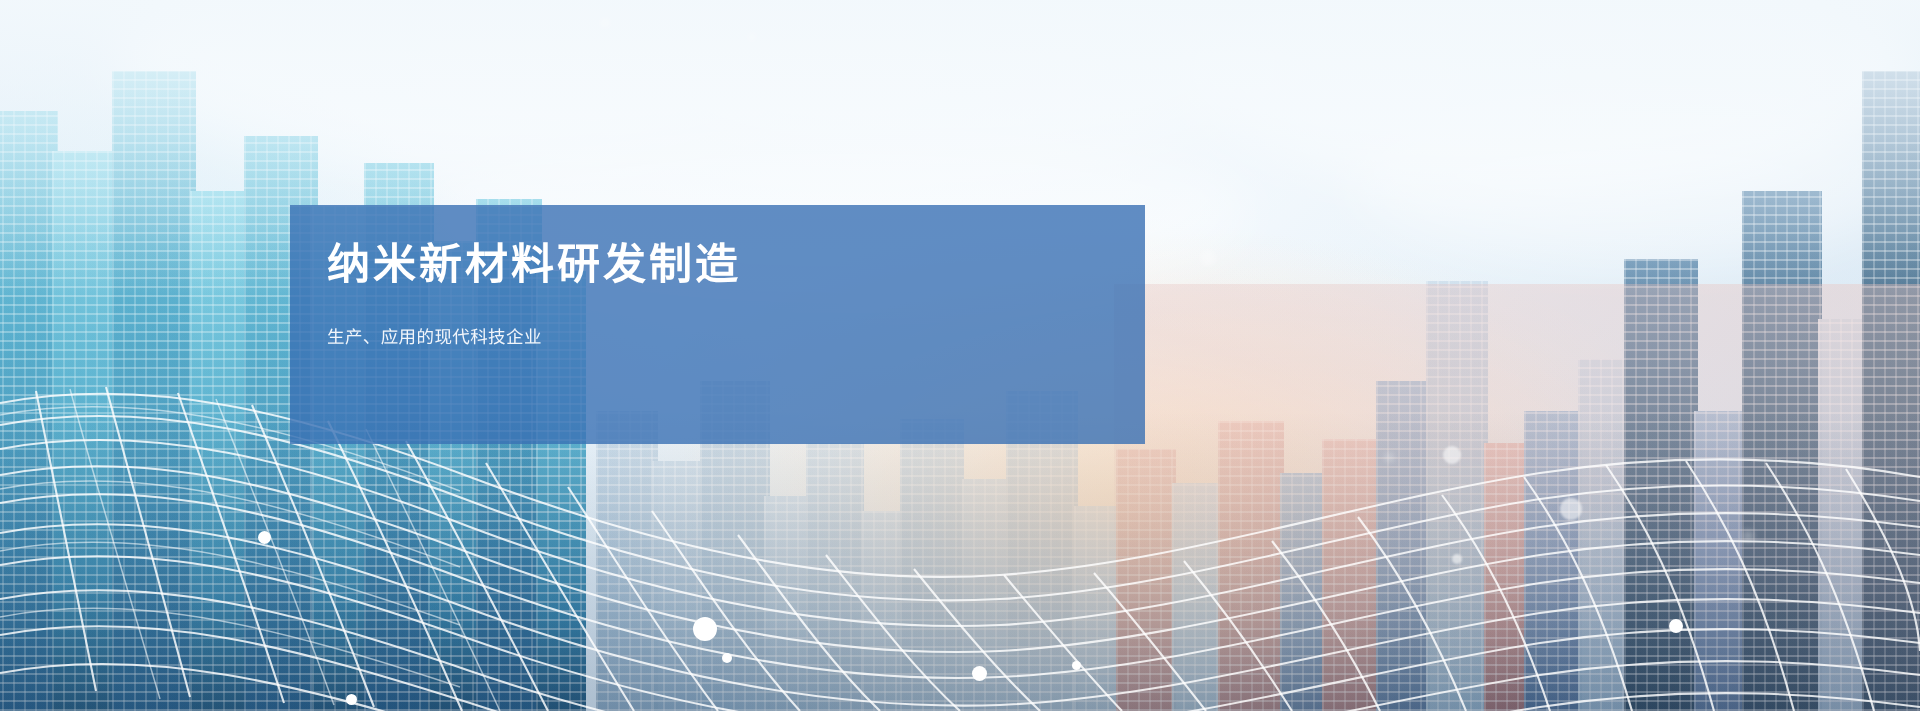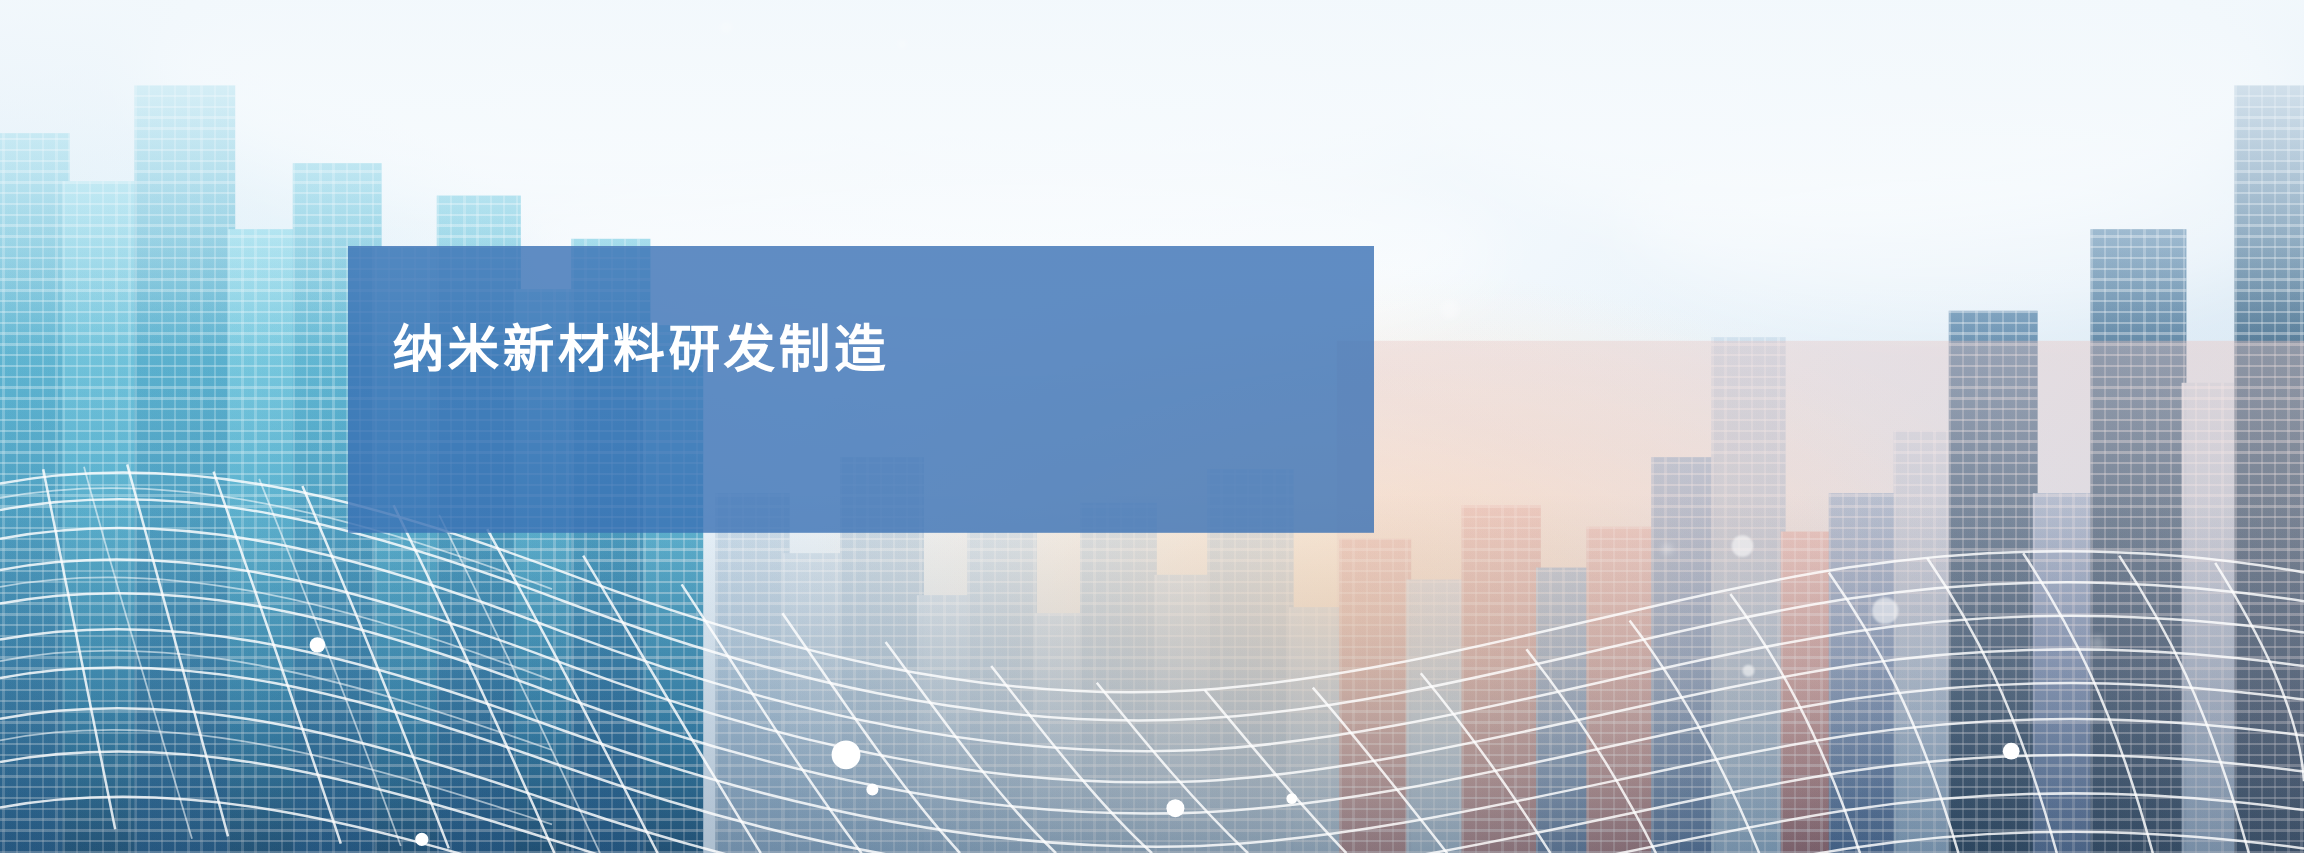--- a/index.html
+++ b/index.html
@@ -102,21 +102,20 @@
     left:37px; right:20px; top:34px;
   }
   .headline{
     font-family:"DejaVu Sans","Liberation Sans",sans-serif;
     font-size:43px;
     font-weight:700;
     letter-spacing:3px;
     color:#ffffff;
     line-height:1.18;
     white-space:nowrap;
-    margin-top:28px;
   }
   .subcopy{
     margin-top:30px;
     font-size:17.5px;
     font-weight:400;
     color:#f2f6fb;
     line-height:2.0;
     letter-spacing:.4px;
     width:830px;
   }
@@ -245,17 +244,18 @@
   <div class="dot faint" style="left:1385px; top:453px; width:9px;  height:9px;"></div>
   <div class="dot faint" style="left:600px;  top:18px;  width:10px; height:10px;"></div>
   <div class="dot faint" style="left:748px;  top:33px;  width:8px;  height:8px;"></div>
   <div class="dot faint" style="left:1200px; top:250px; width:16px; height:16px;"></div>
   <div class="dot faint" style="left:1742px; top:530px; width:12px; height:12px;"></div>
 
   <div class="panel">
     <div class="panel-inner">
       <h1 class="headline">纳米新材料研发制造</h1>
       <p class="subcopy">
+        <span class="ln">生产、应用的现代科技企业</span>
       </p>
     </div>
   </div>
 
 </div>
 
 </body></html>

